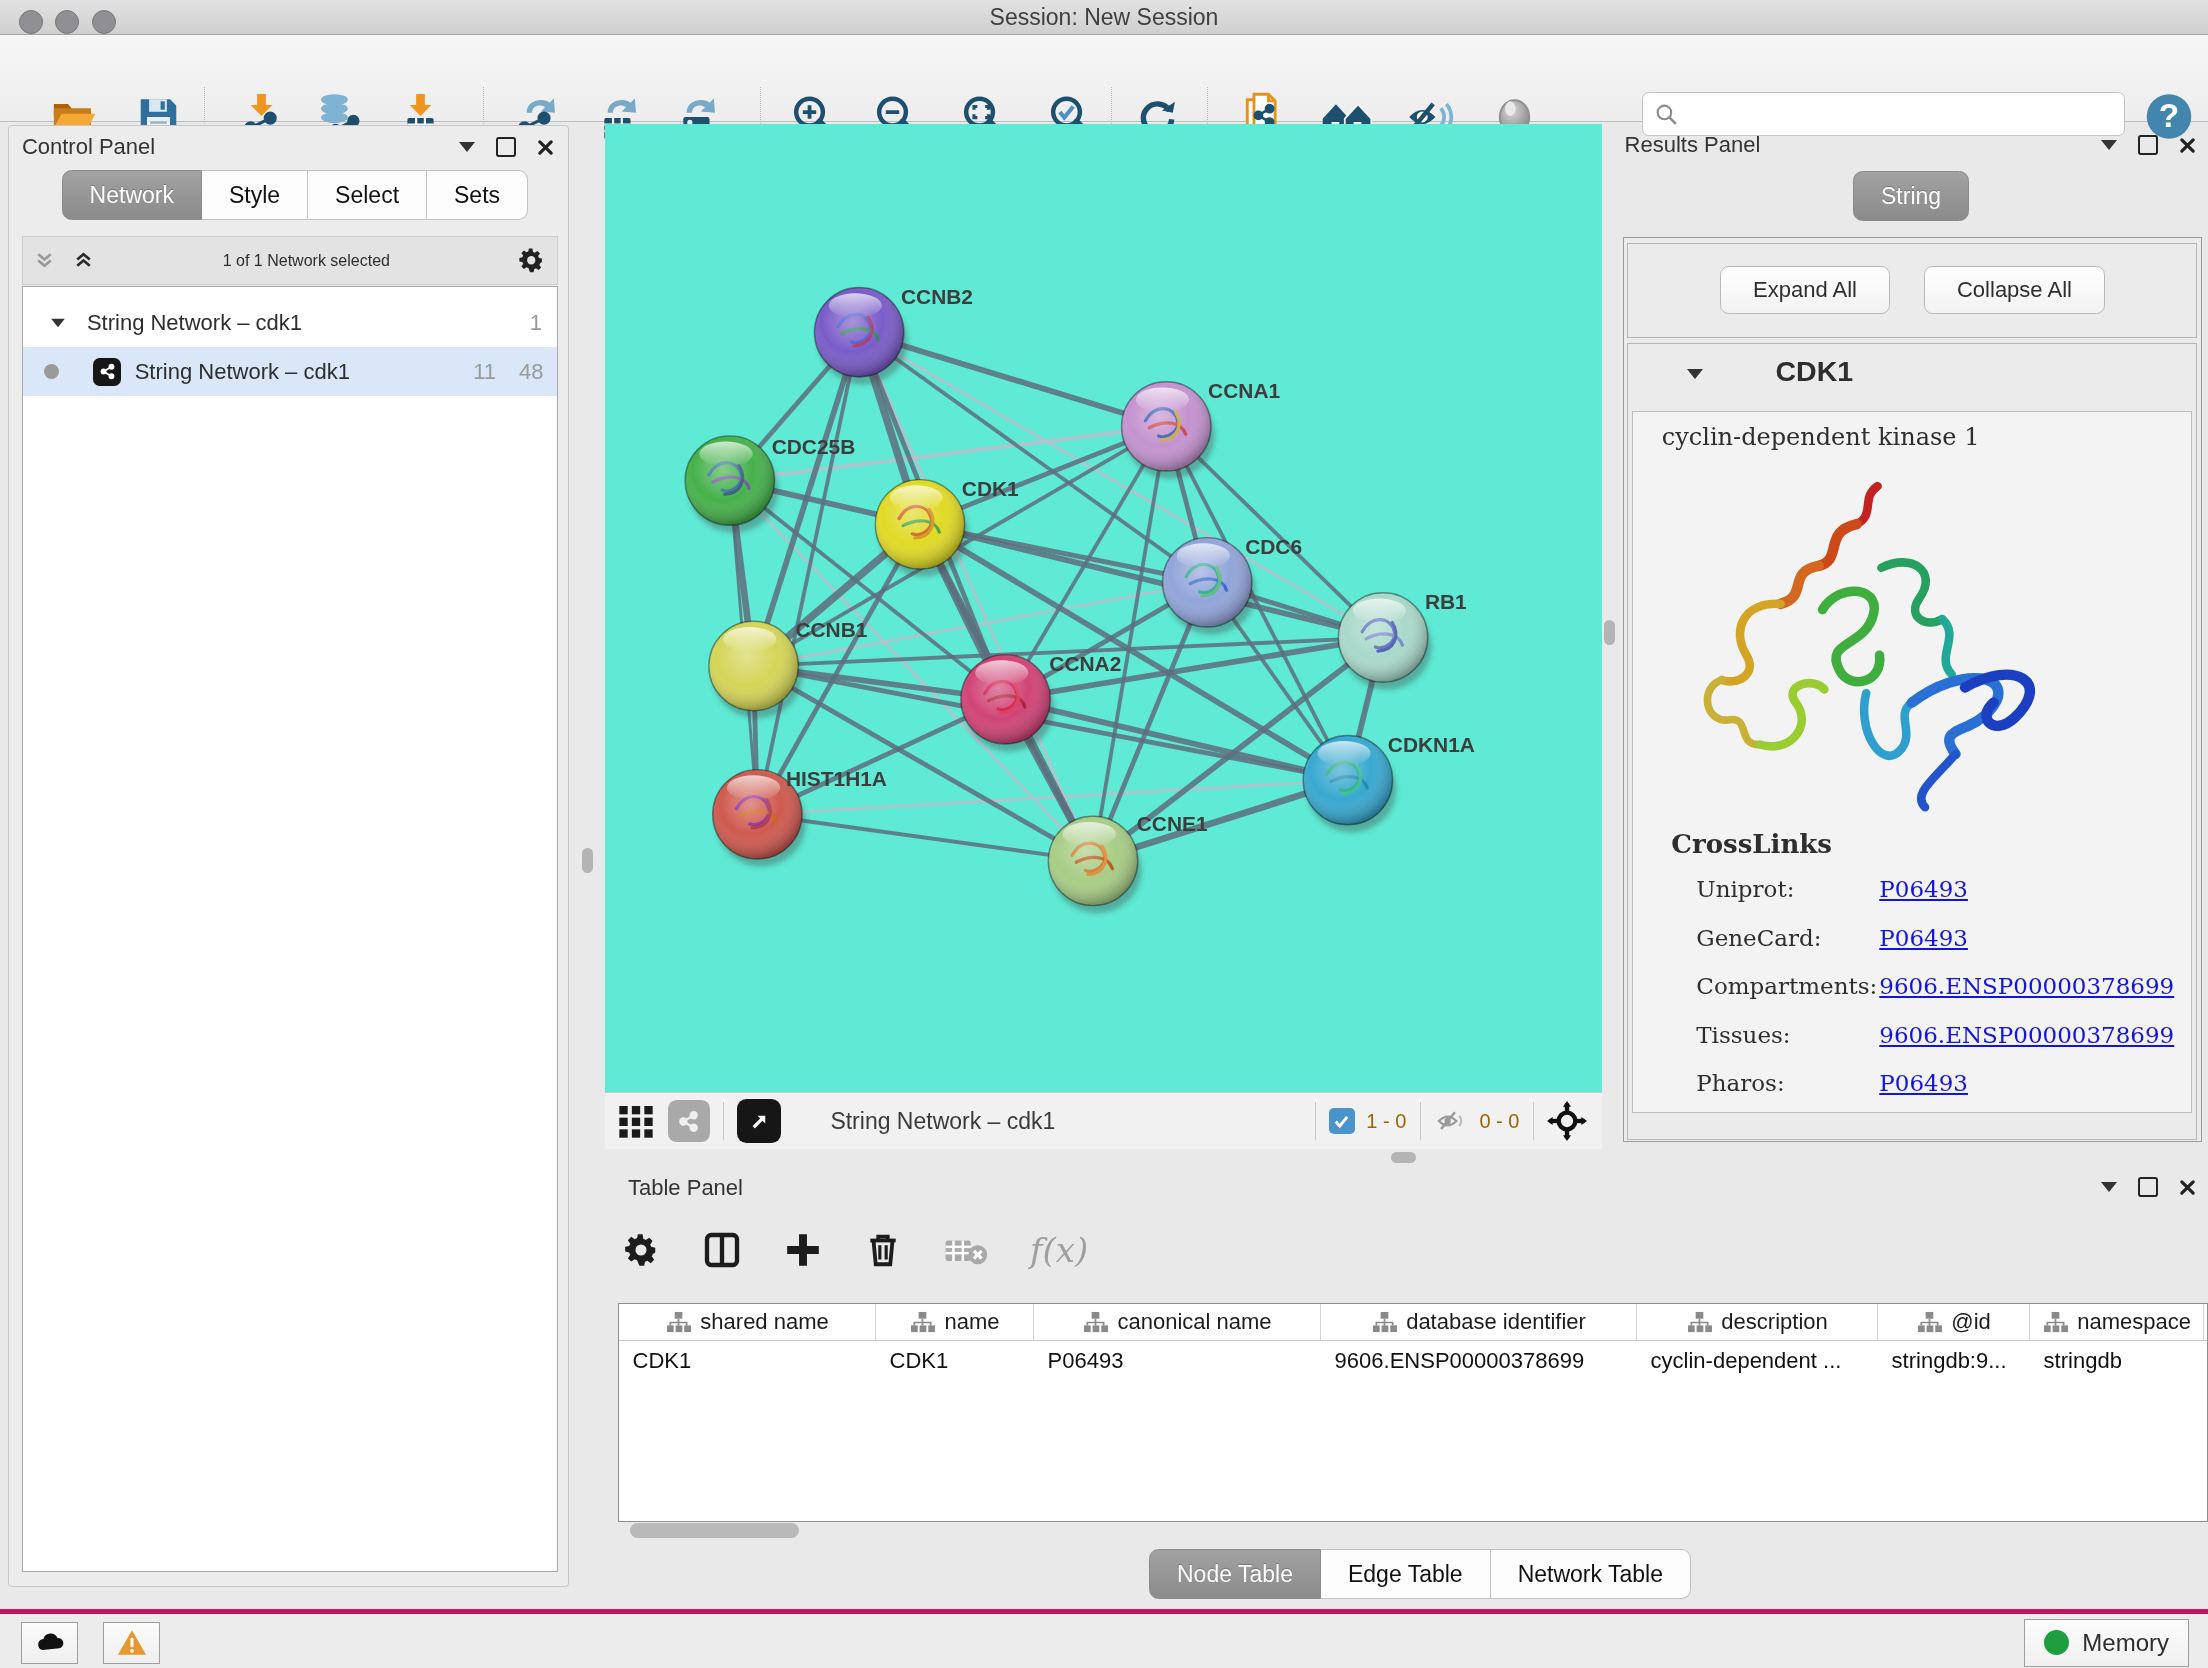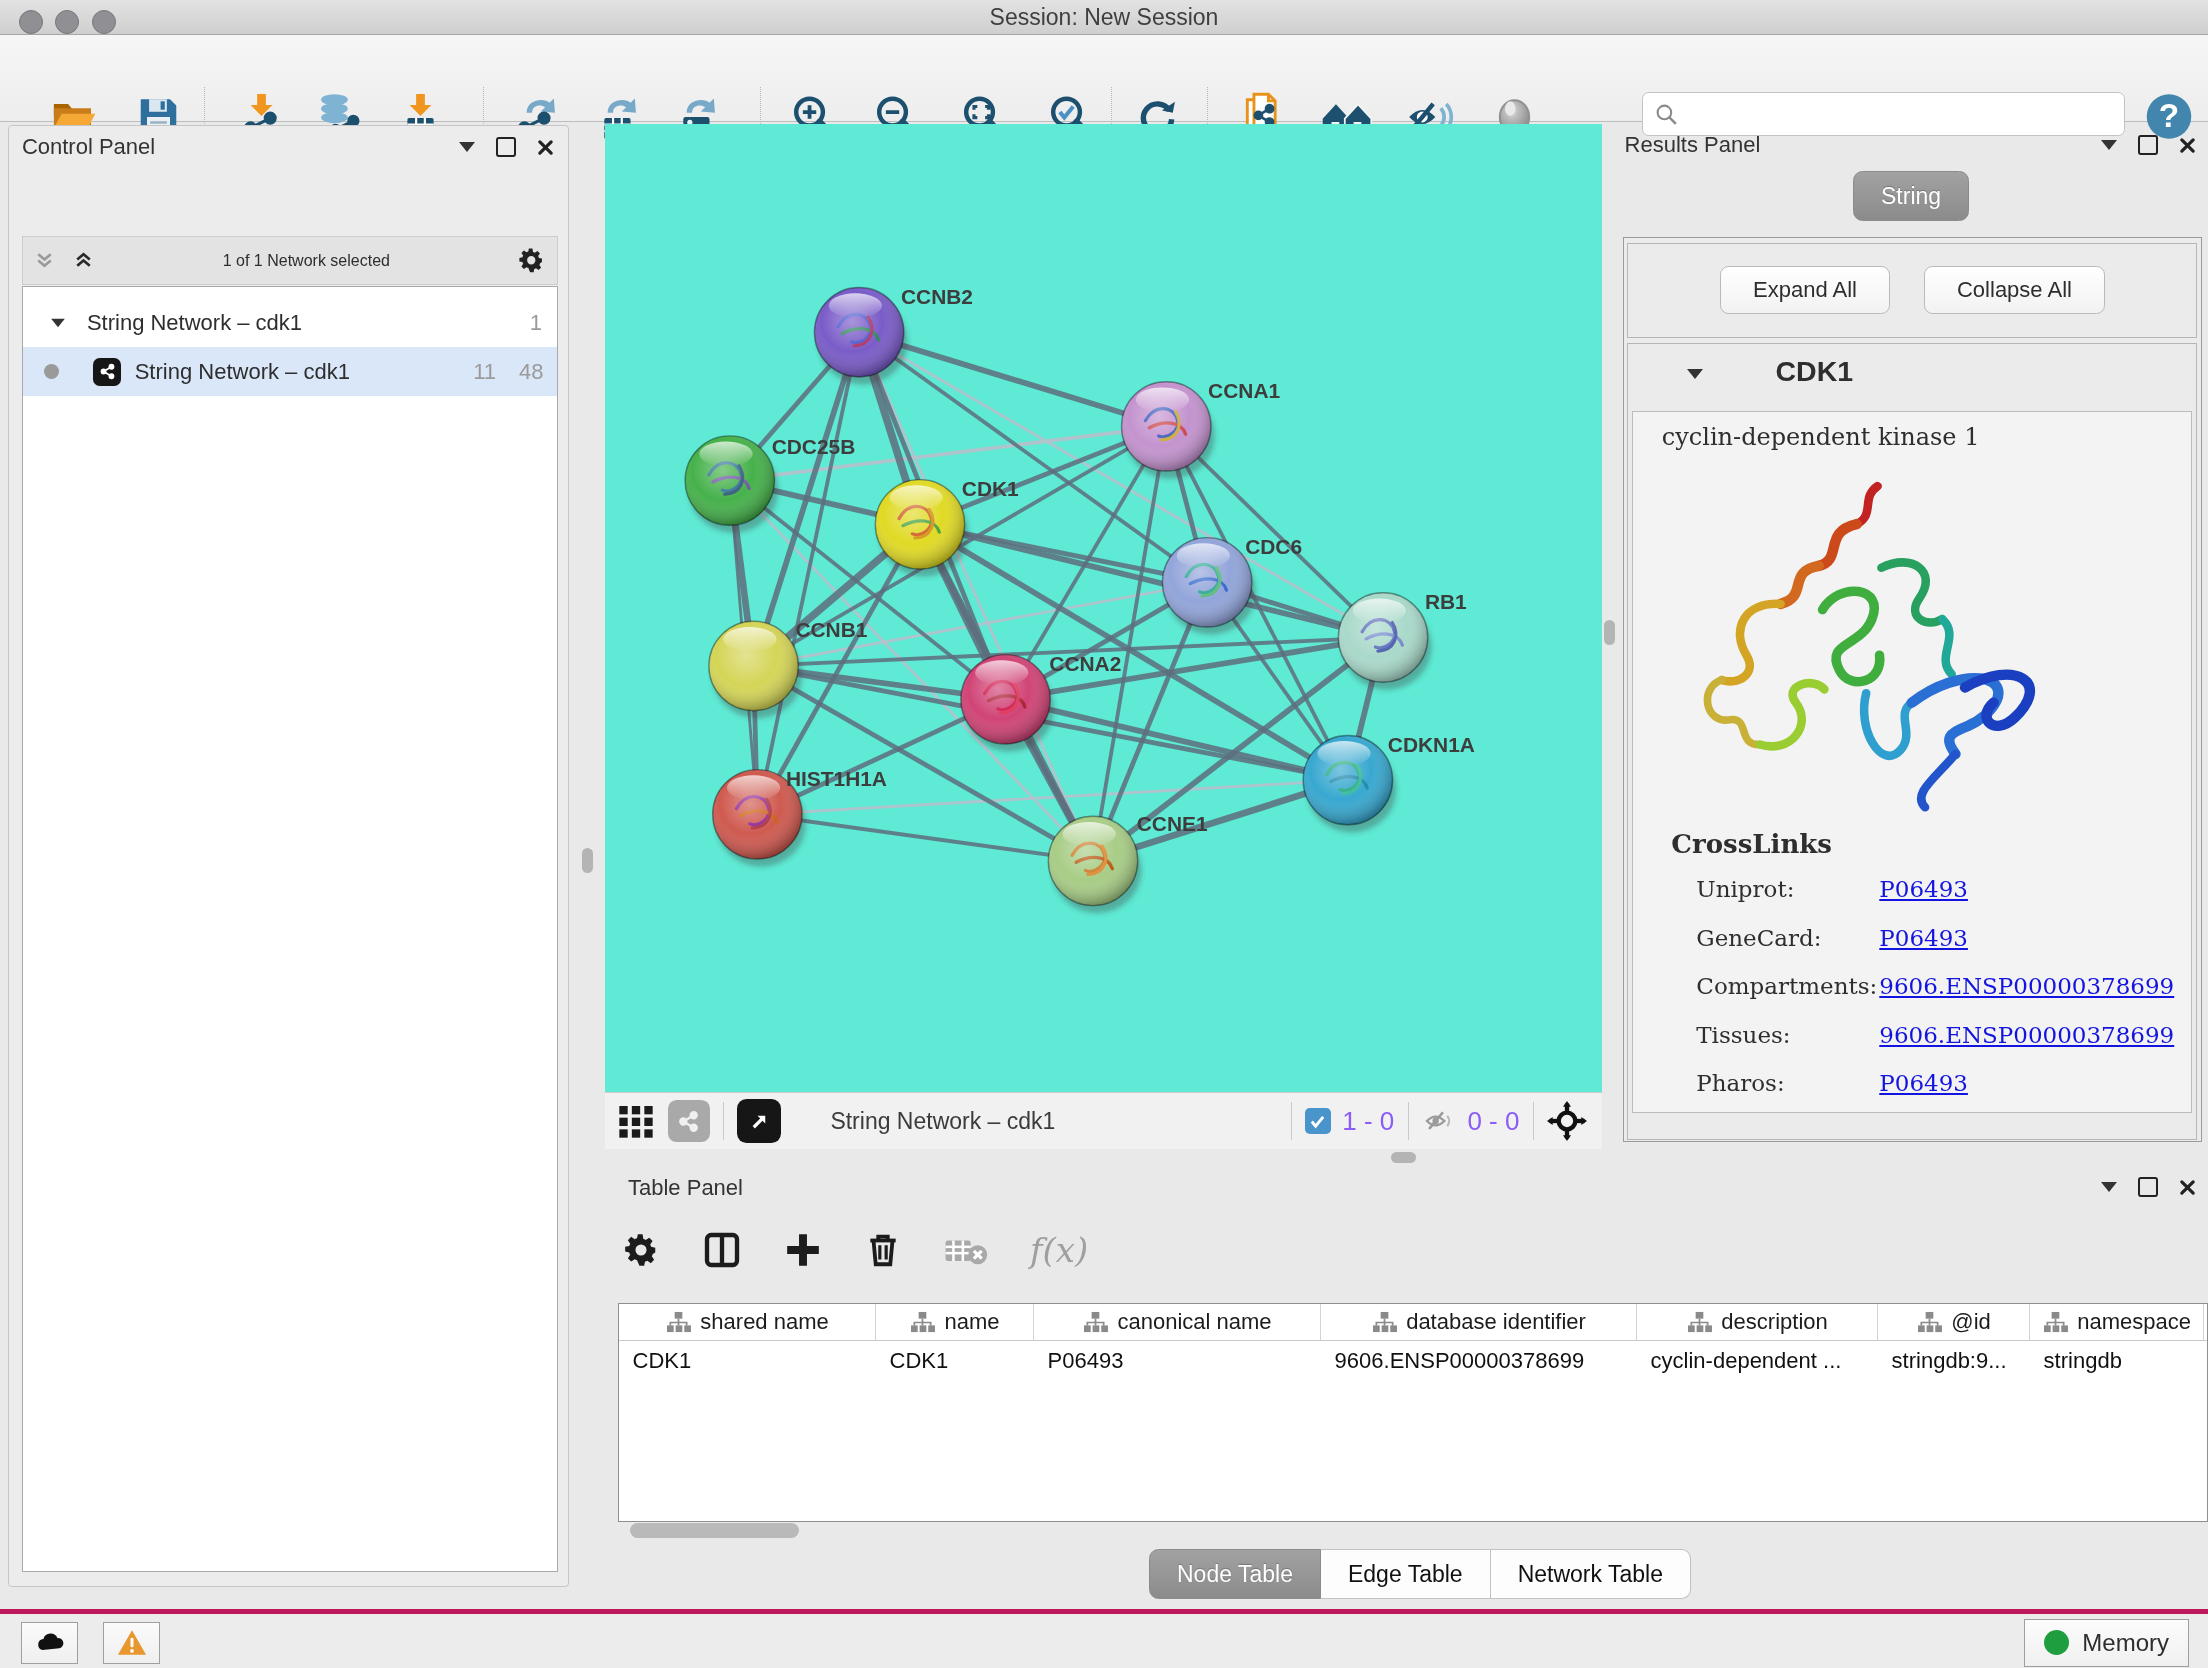--- a/index.html
+++ b/index.html
@@ -42,21 +42,21 @@
   .tree-row{display:flex;align-items:center;height:49px;font-size:22px}
   .tree-row.selected{background:#d9e7f8}
   .count{color:#9a9a9a}
   .share-badge{width:28.5px;height:28.5px;border-radius:6.7px;background:#161616;display:flex;align-items:center;justify-content:center}
   
   .net-canvas{left:605px;top:124px;width:997px;height:968px;background:#5eead4}
   .net-footer{left:605px;top:1092px;width:997px;height:57px;background:#f1f1f1;border-top:1px solid #cbcbcb;
               display:flex;align-items:center;box-sizing:border-box}
   .nf-sep{width:1px;height:38px;background:#c9c9c9;margin:0 13.3px}
   .nf-text{font-size:23px;color:#3b3b3b}
-  .nf-dim{font-size:26px;color:#8b5cf6}
+  .nf-dim{font-size:20px;color:#a16207}
   .checkbox{width:26px;height:26px;border-radius:4.8px;background:#4a94cc;display:flex;align-items:center;justify-content:center}
   
   .results-panel{left:1617px;top:124px;width:592px;height:1031px}
   .rp-box{position:absolute;left:5.7px;top:113px;width:579px;height:905px;background:#ebebeb;
           border:1px solid #9b9b9b;box-sizing:border-box}
   .rp-buttons{position:absolute;left:3.8px;top:4.8px;width:570px;height:95px;border:1px solid #b6b6b6;box-sizing:border-box;
               display:flex;align-items:center;justify-content:center;gap:34px}
   .rp-btn{height:46px;padding:0 32px;background:linear-gradient(#ffffff,#f2f2f2);border:1px solid #b9b9b9;
           border-radius:8.6px;font-size:22px;display:flex;align-items:center}
   .rp-cdk1{position:absolute;left:3.8px;top:105px;width:570px;height:797px;border:1px solid #b6b6b6;box-sizing:border-box}
@@ -296,20 +296,26 @@
   <div class="panel-ctl" style="right:13.3px;top:11.4px">
     <div class="tri-down"></div>
     <div class="float-sq"></div>
     <svg width="17" height="17" viewBox="0 0 18 18">
       <g stroke="#222" stroke-width="3.4" stroke-linecap="round">
           <line x1="3" y1="3" x2="15" y2="15"></line>
           <line x1="15" y1="3" x2="3" y2="15"></line>
         </g>
     </svg>
   </div>
+  <div class="seg abs" style="left:53px;top:44px" id="cp-tabs">
+      <div class="seg-tab active">Network</div>
+      <div class="seg-tab">Style</div>
+      <div class="seg-tab">Select</div>
+      <div class="seg-tab">Sets</div>
+    </div>
   <div class="cp-headerbar">
     <svg width="25" height="25" viewBox="0 0 24 24" style="margin-left:9.5px">
       <g fill="none" stroke="#9a9a9a" stroke-width="2.6">
           <path d="M6 6l6 5 6-5"></path>
           <path d="M6 12l6 5 6-5"></path>
         </g>
     </svg>
     <svg width="25" height="25" viewBox="0 0 24 24" style="margin-left:13.3px">
       <g fill="none" stroke="#2a2a2a" stroke-width="2.6">
           <path d="M6 11l6-5 6 5"></path>

